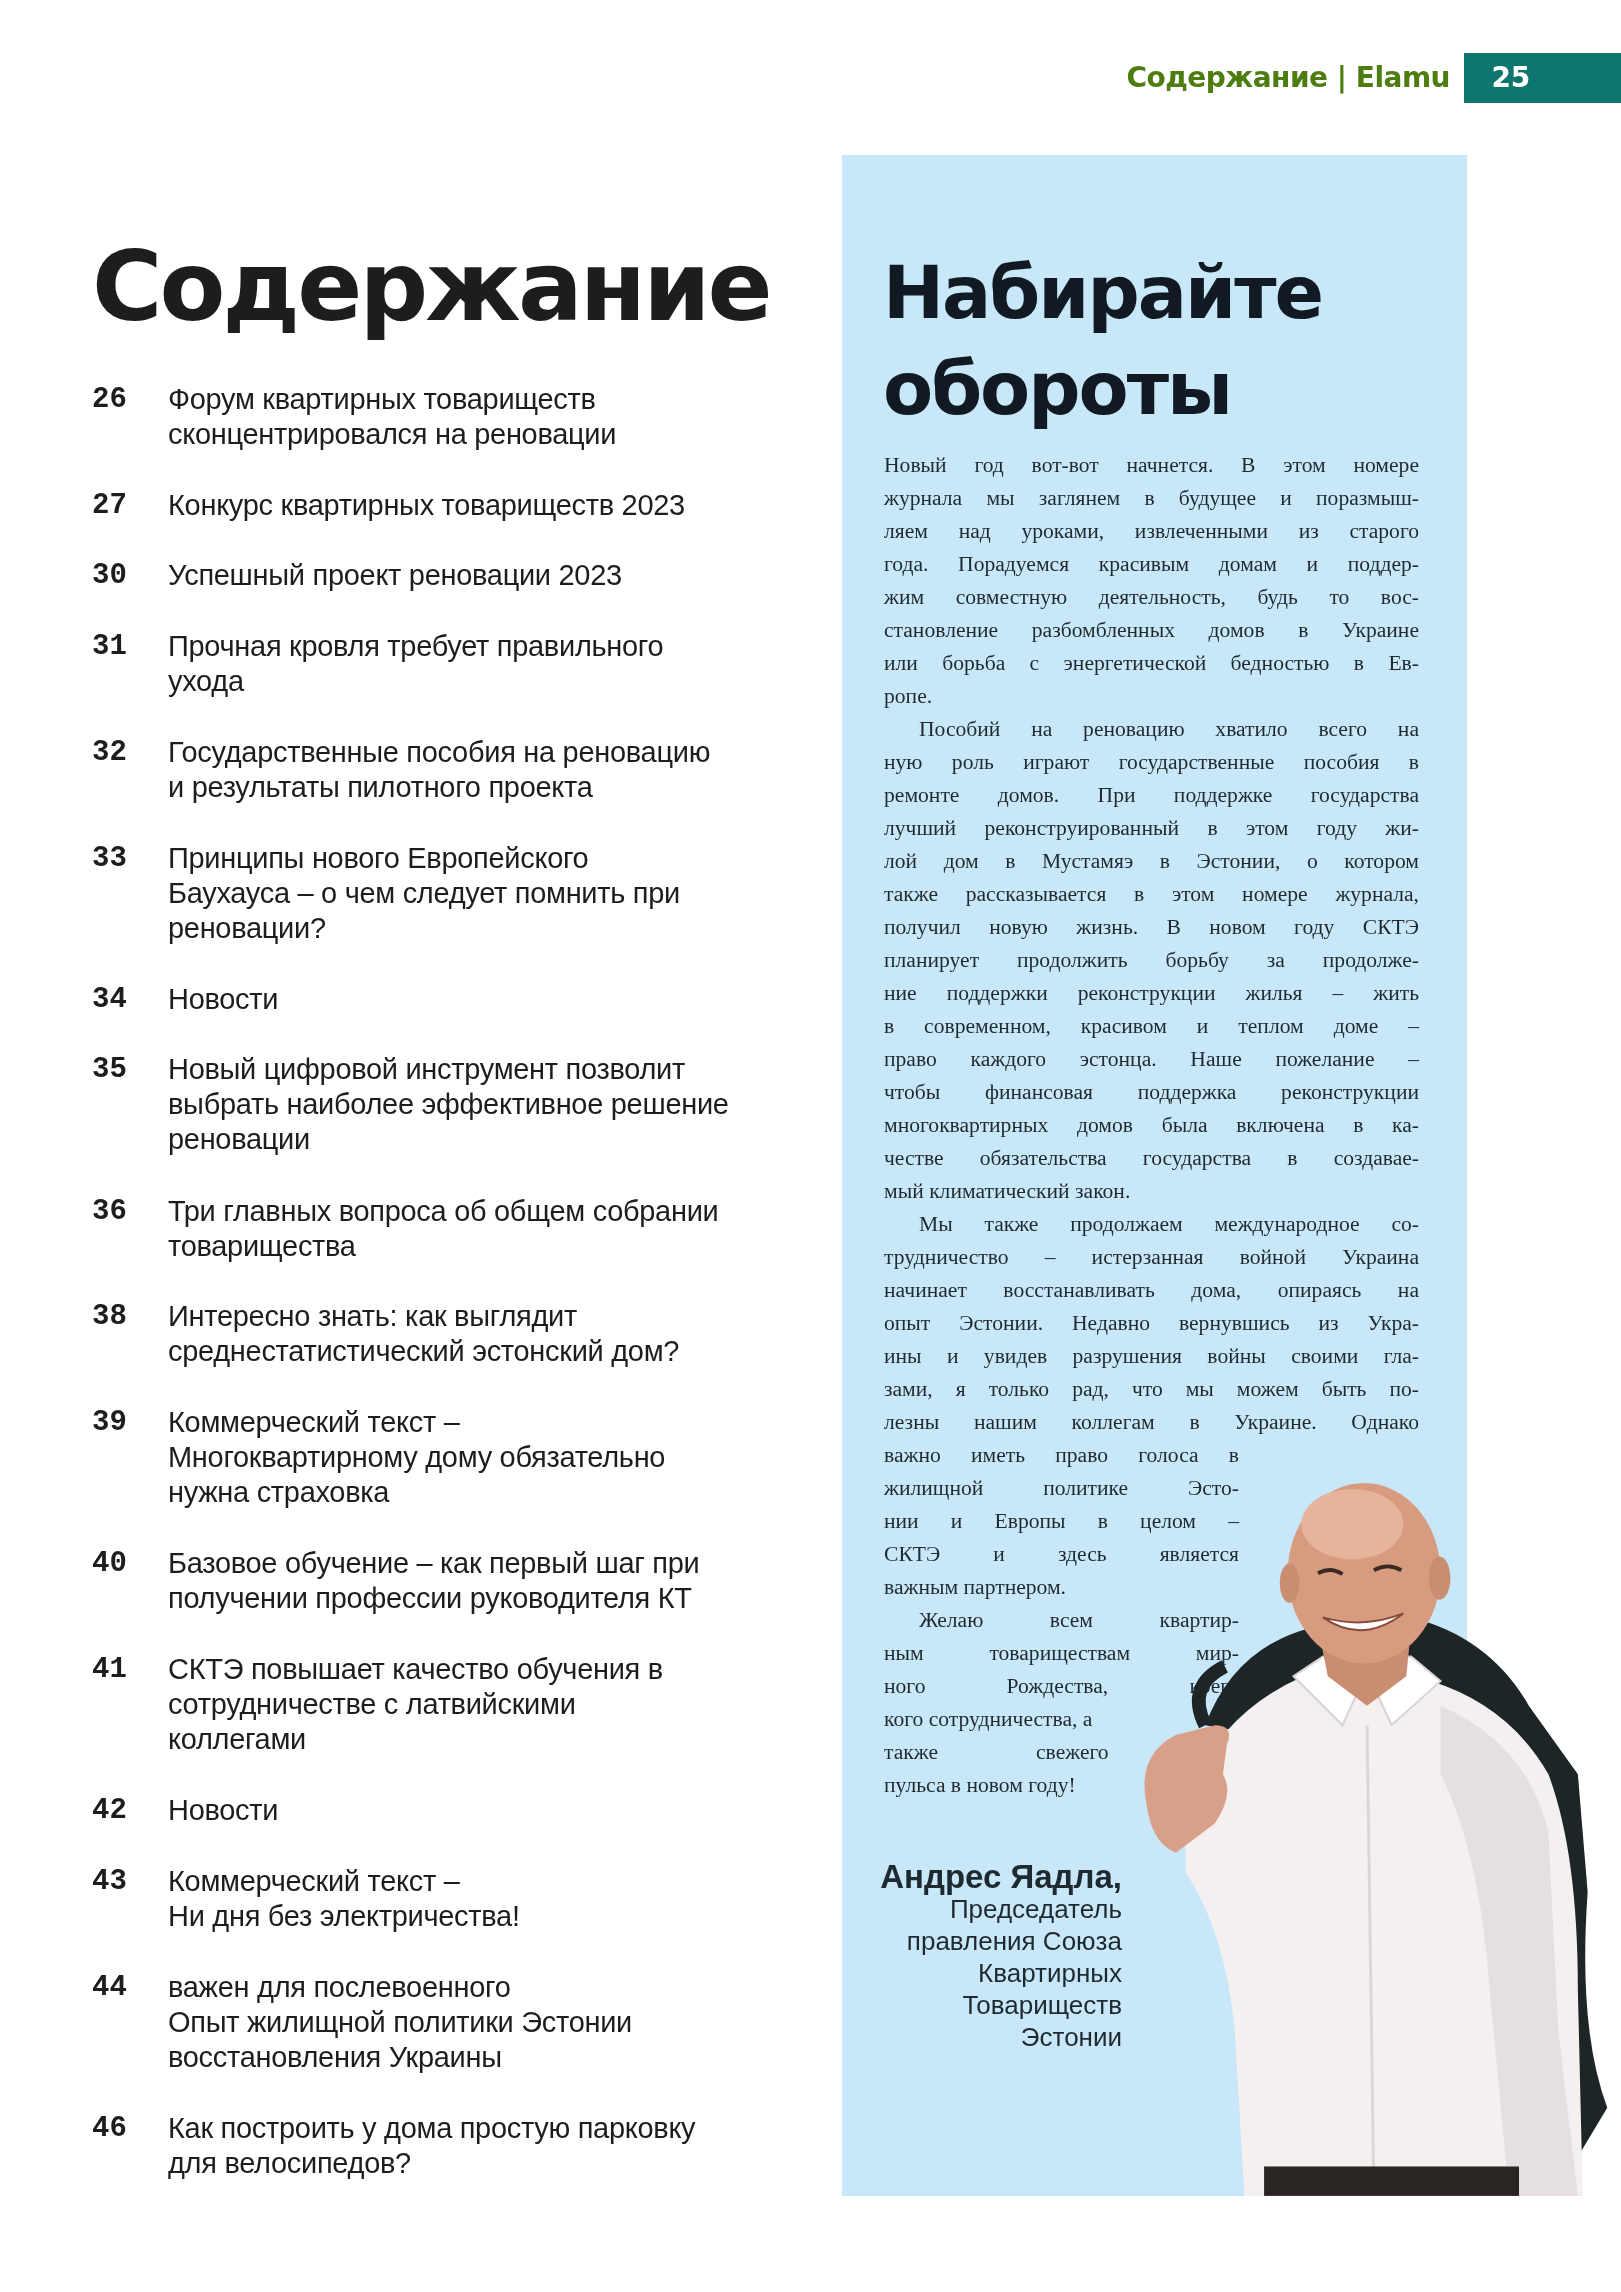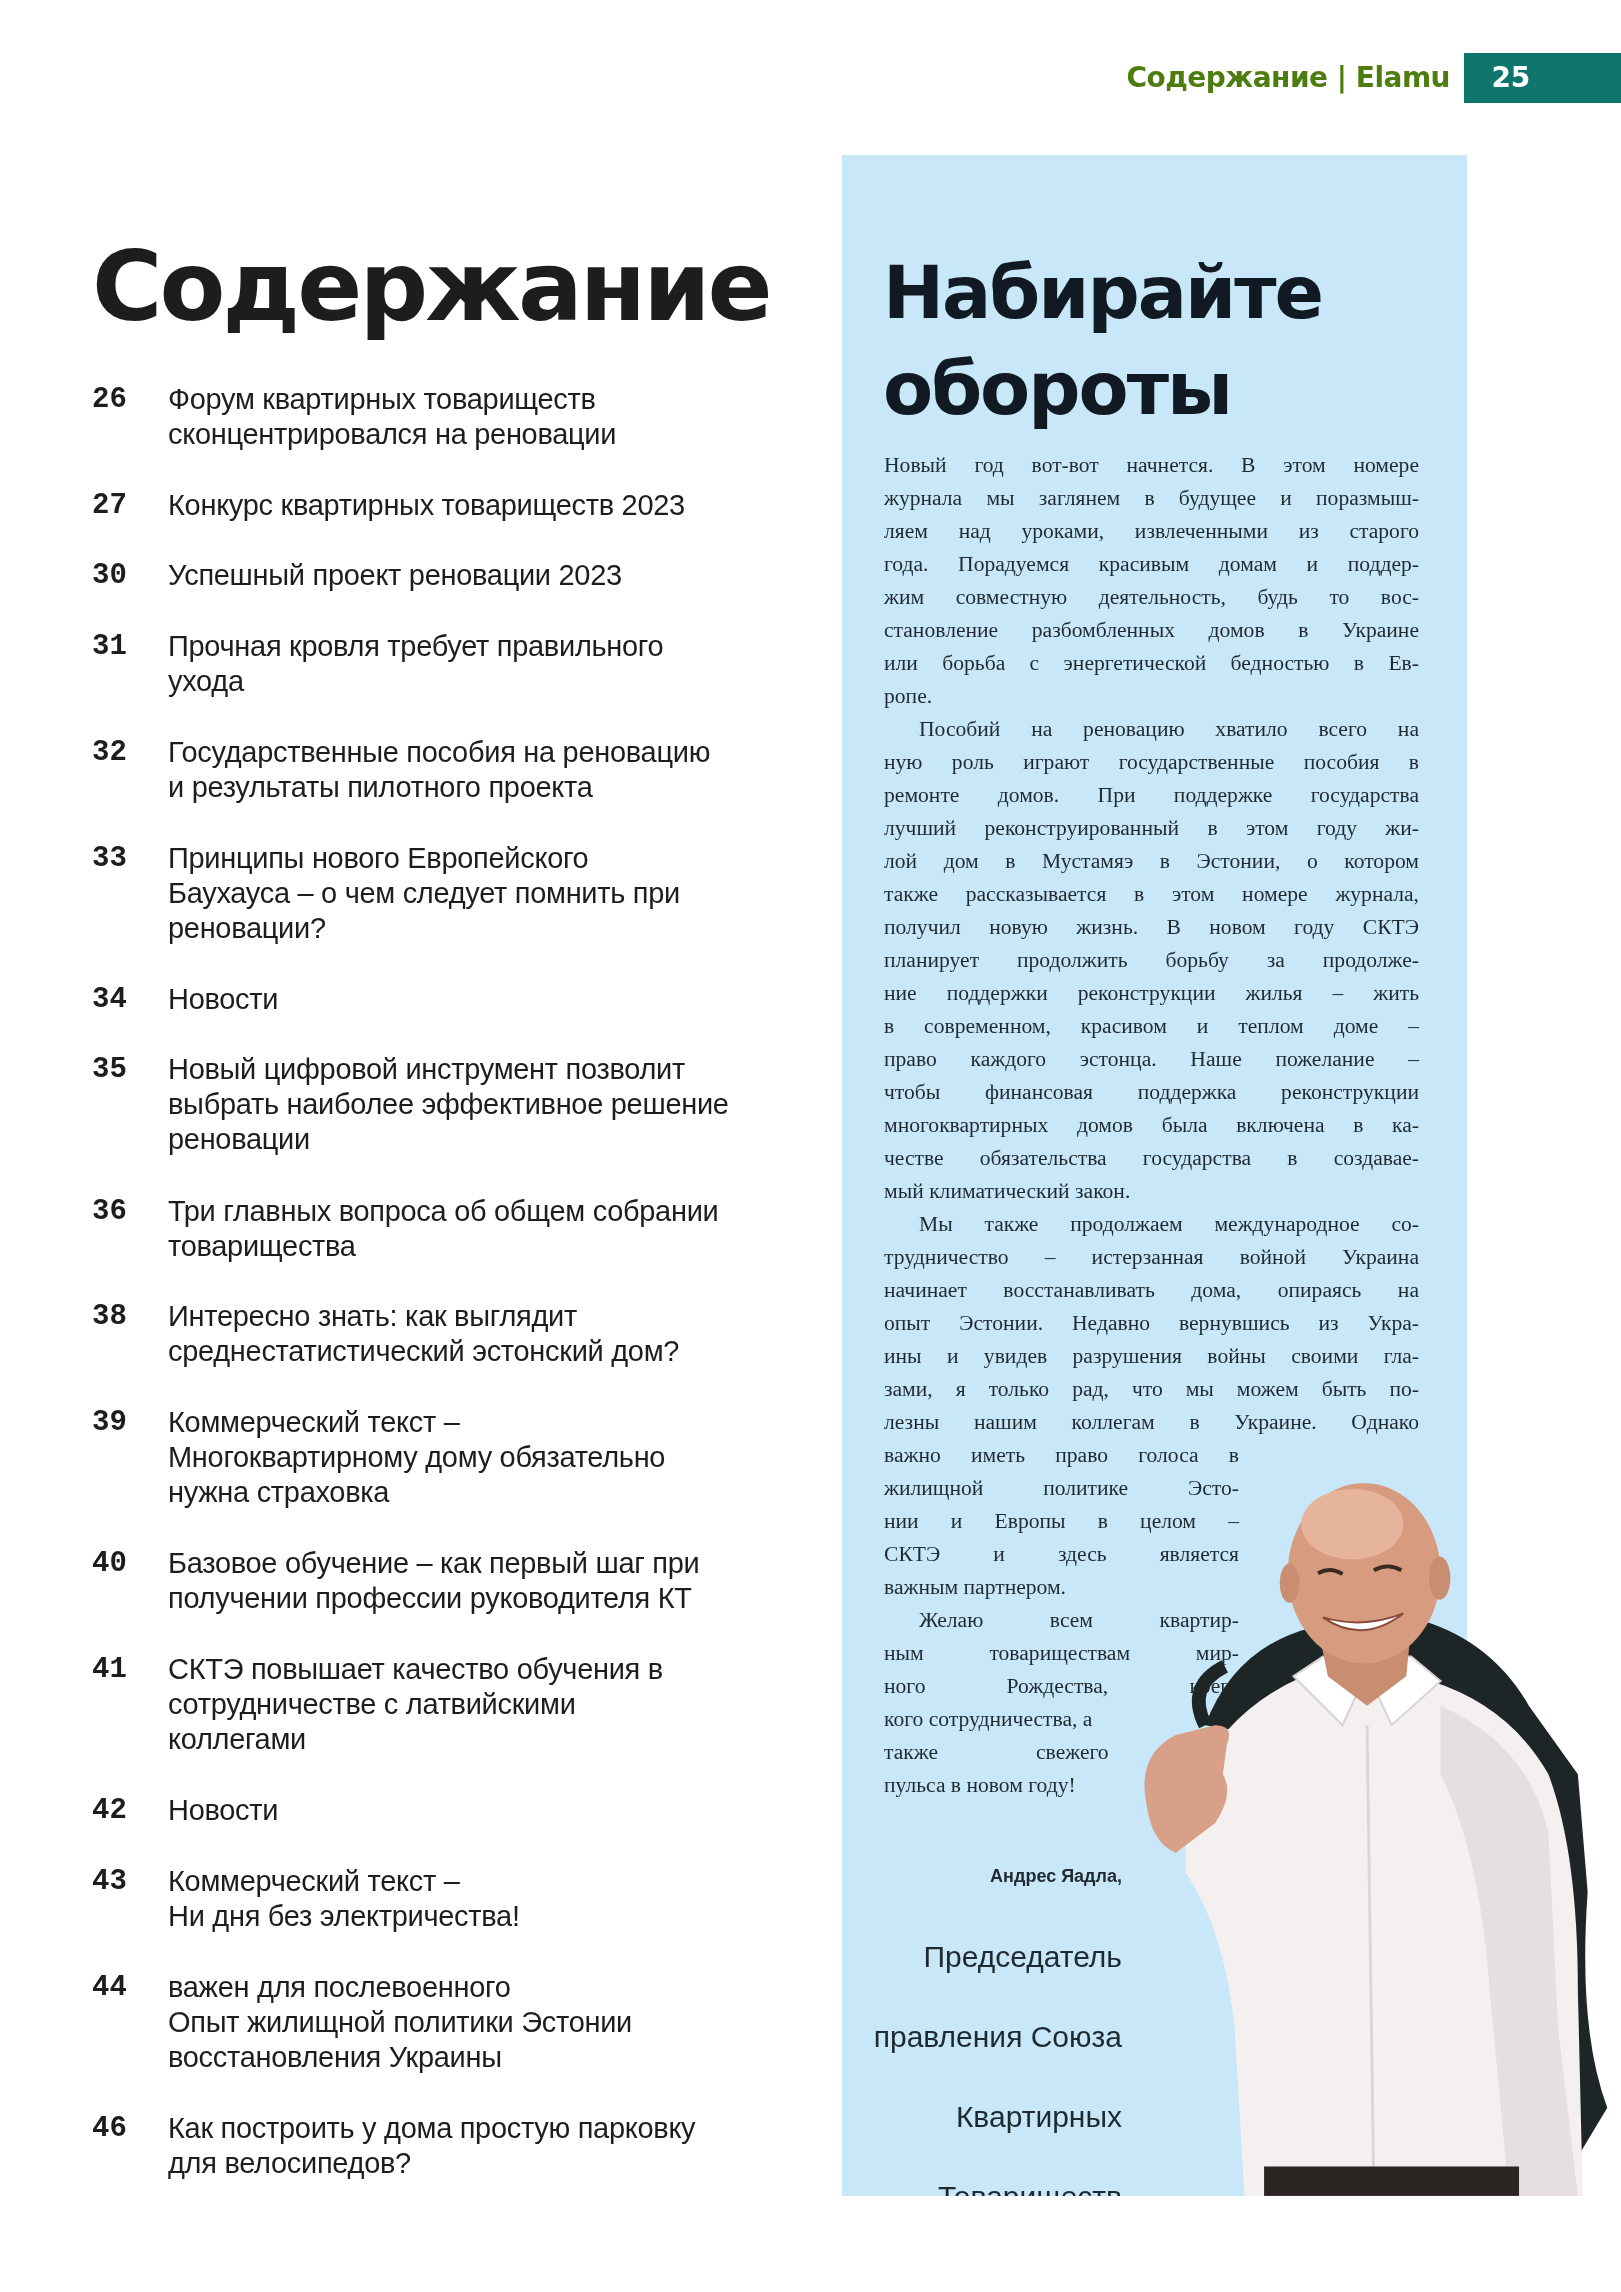--- a/index.html
+++ b/index.html
@@ -51,22 +51,22 @@
   }
   .ed-line { display: block; white-space: nowrap; text-align: justify; text-align-last: justify; height: 33px; overflow: visible; }
   .ed-line.last { text-align-last: left; }
   .ed-line.indent { padding-left: 35px; }
   .ed-line.w-short { width: 355px; }
 
   .signature {
     position: absolute; top: 1705px; left: 0; width: 280px; text-align: right;
     font-family: "Liberation Sans", sans-serif; color: #1f2a30;
   }
-  .sig-name { font-weight: bold; font-size: 18px; line-height: 33px; display: block; }
-  .sig-role { font-size: 30px; line-height: 32px; display: block; margin-top: 48px; }
+  .sig-name { font-weight: bold; font-size: 33px; line-height: 33px; display: block; }
+  .sig-role { font-size: 26px; line-height: 32px; display: block; }
 
   .portrait {
     position: absolute; left: 1117px; top: 1480px; width: 504px; height: 716px; overflow: hidden;
   }
 </style>
 </head>
 <body>
 
 <div class="running-header">Содержание | Elamu</div>
 <div class="page-badge">25</div>

